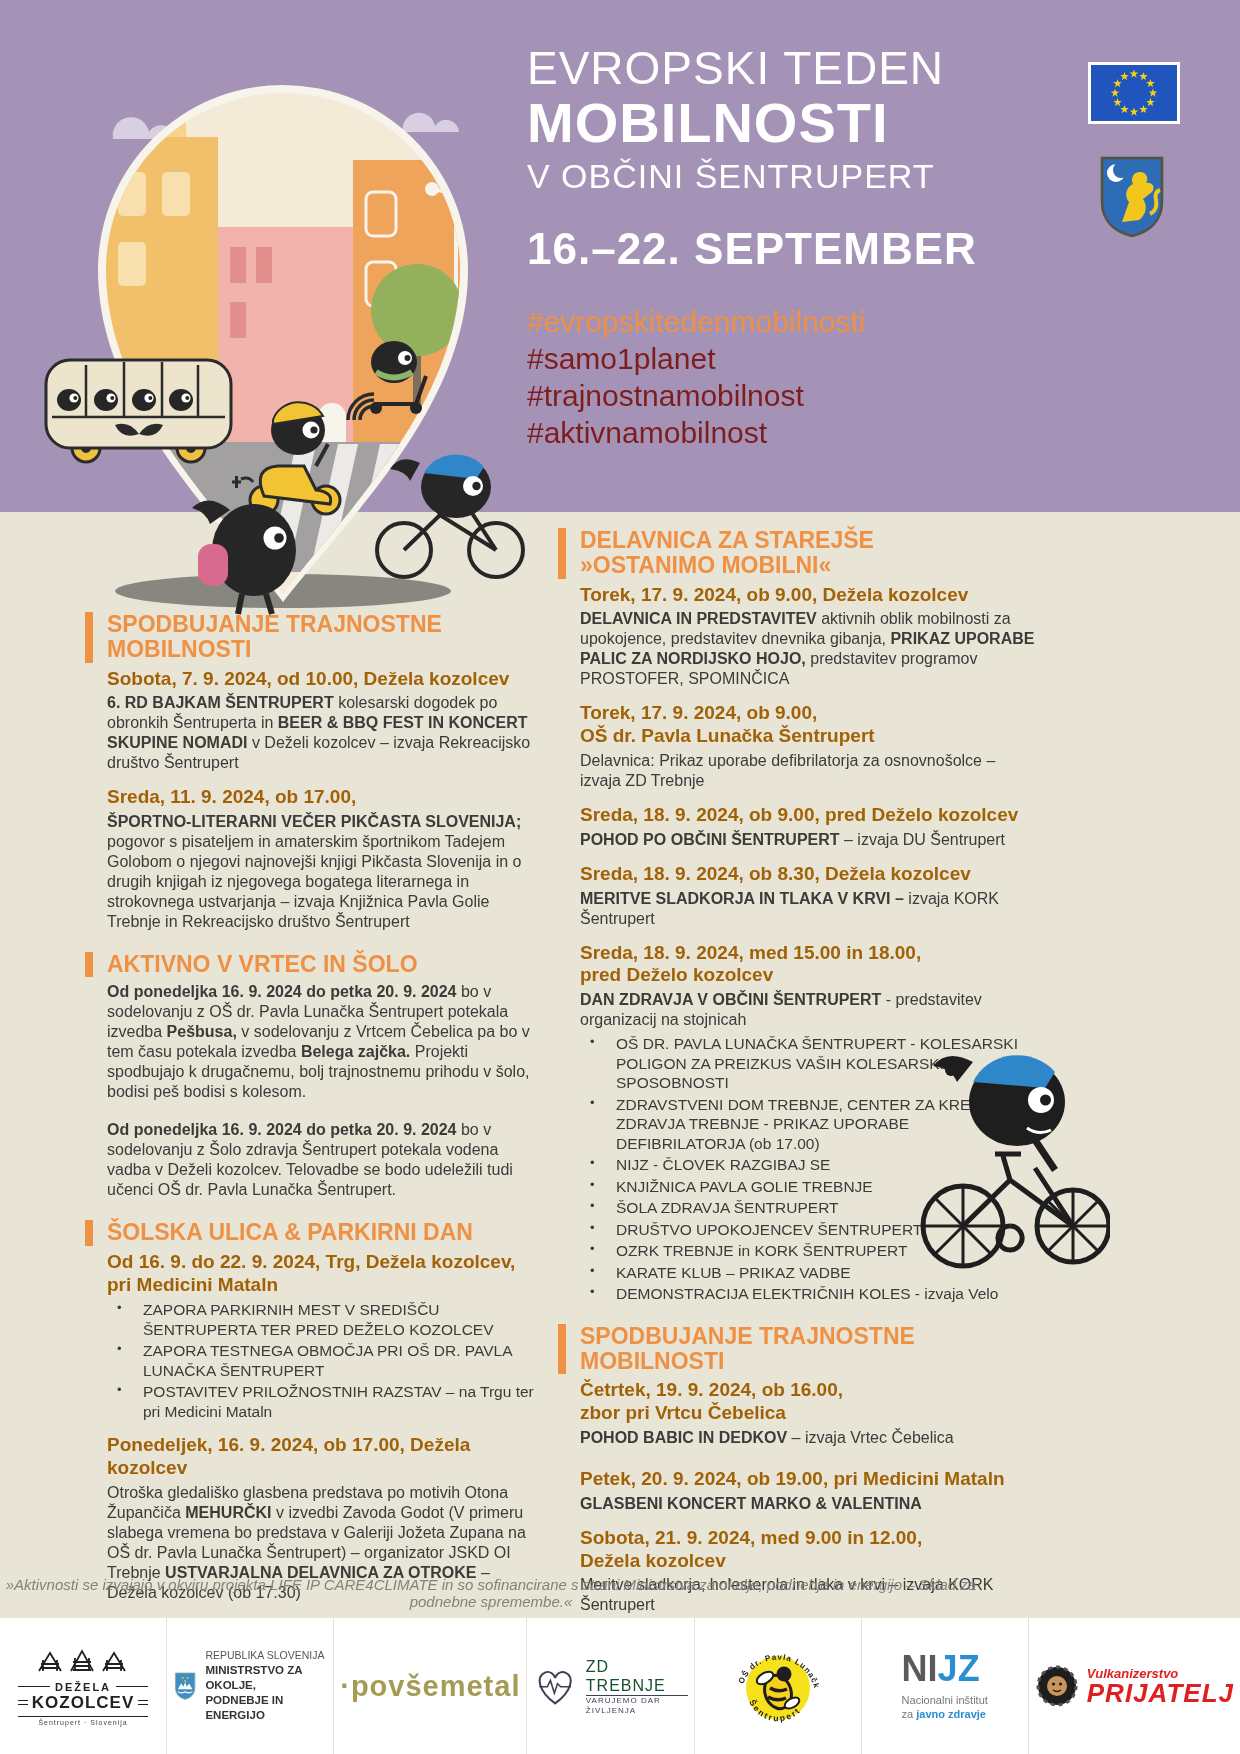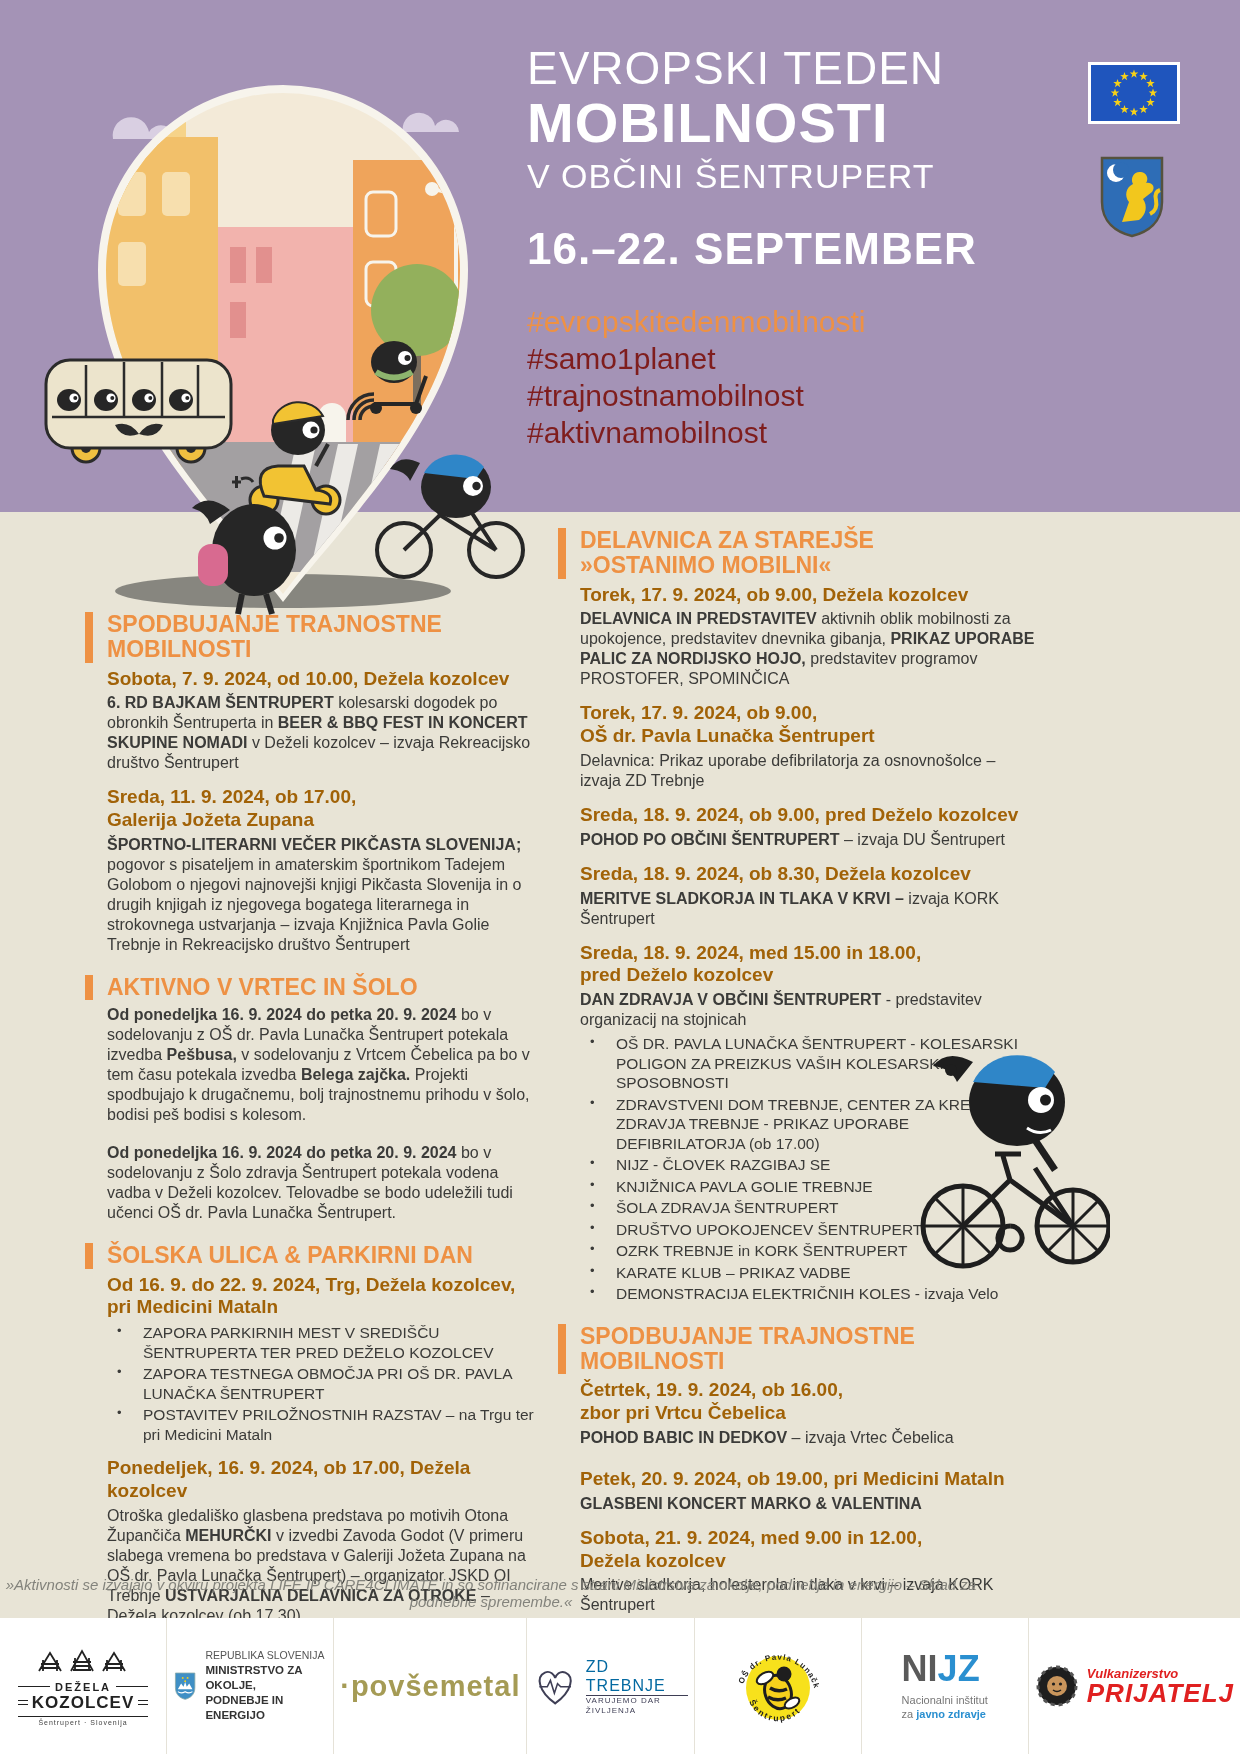--- a/index.html
+++ b/index.html
@@ -58,21 +58,21 @@
   .dk-main{display:flex;align-items:center;gap:4px;font-size:17px;font-weight:700;letter-spacing:1px;}
   .dk-main::before,.dk-main::after{content:"";height:3px;border-top:1px solid #222;border-bottom:1px solid #222;flex:1;}
   .dk-sub{font-size:7px;letter-spacing:1px;margin-top:3px;color:#444;border-top:1px solid #222;padding-top:2px;}
 
   .ministry-text{font-size:10.5px;color:#555;line-height:1.3;}
   .ministry-text .bold-line{font-weight:700;color:#333;font-size:11.5px;}
 
   .povse{font-size:29px;font-weight:600;color:#a59b55;letter-spacing:1px;}
 
   .zd-text{line-height:1.2;}
-  .zd-name{font-size:16px;color:#0369a1;border-bottom:1px solid #3e3e55;letter-spacing:1px;}
+  .zd-name{font-size:16px;color:#14532d;border-bottom:1px solid #3e3e55;letter-spacing:1px;}
   .zd-sub{font-size:8px;color:#3e3e55;letter-spacing:1px;}
 
   .nijz-wrap{text-align:left;}
   .nijz-big{font-size:36px;font-weight:700;line-height:1;}
   .nijz-ni{color:#5a5a5a;}
   .nijz-jz{color:#2a8fd0;}
   .nijz-sub{font-size:11px;color:#777;margin-top:6px;line-height:1.3;}
   .nijz-sub .jz-bold{color:#2a8fd0;font-weight:700;}
 
   .prij-text{font-style:italic;line-height:1;}
@@ -251,21 +251,20 @@
   <div class="column" id="left-column">
       <section class="section">
         <h2 class="section-title">SPODBUJANJE TRAJNOSTNE
 MOBILNOSTI</h2>
         <div class="entry">
           <div class="entry-heading">Sobota, 7. 9. 2024, od 10.00, Dežela kozolcev</div>
           <p class="entry-body"><span class="b">6. RD BAJKAM ŠENTRUPERT</span><span> kolesarski dogodek po obronkih Šentruperta in </span><span class="b">BEER &amp; BBQ FEST IN KONCERT SKUPINE NOMADI</span><span> v Deželi kozolcev – izvaja Rekreacijsko društvo Šentrupert</span></p>
         </div>
         <div class="entry">
           <div class="entry-heading">Sreda, 11. 9. 2024, ob 17.00,</div>
-          <div class="entry-heading">Galerija Jožeta Zupana</div>
           <p class="entry-body"><span class="b">ŠPORTNO-LITERARNI VEČER PIKČASTA SLOVENIJA;</span><span> pogovor s pisateljem in amaterskim športnikom Tadejem Golobom o njegovi najnovejši knjigi Pikčasta Slovenija in o drugih knjigah iz njegovega bogatega literarnega in strokovnega ustvarjanja – izvaja Knjižnica Pavla Golie Trebnje in Rekreacijsko društvo Šentrupert</span></p>
         </div>
       </section>
       <section class="section">
         <h2 class="section-title">AKTIVNO V VRTEC IN ŠOLO</h2>
         <div class="entry">
           <p class="entry-body"><span class="b">Od ponedeljka 16. 9. 2024 do petka 20. 9. 2024</span><span> bo v sodelovanju z OŠ dr. Pavla Lunačka Šentrupert potekala izvedba </span><span class="b">Pešbusa,</span><span> v sodelovanju z Vrtcem Čebelica pa bo v tem času potekala izvedba </span><span class="b">Belega zajčka.</span><span> Projekti spodbujajo k drugačnemu, bolj trajnostnemu prihodu v šolo, bodisi peš bodisi s kolesom.</span></p>
           <p class="entry-body"><span class="b">Od ponedeljka 16. 9. 2024 do petka 20. 9. 2024</span><span> bo v sodelovanju z Šolo zdravja Šentrupert potekala vodena vadba v Deželi kozolcev. Telovadbe se bodo udeležili tudi učenci OŠ dr. Pavla Lunačka Šentrupert.</span></p>
         </div>
       </section>

